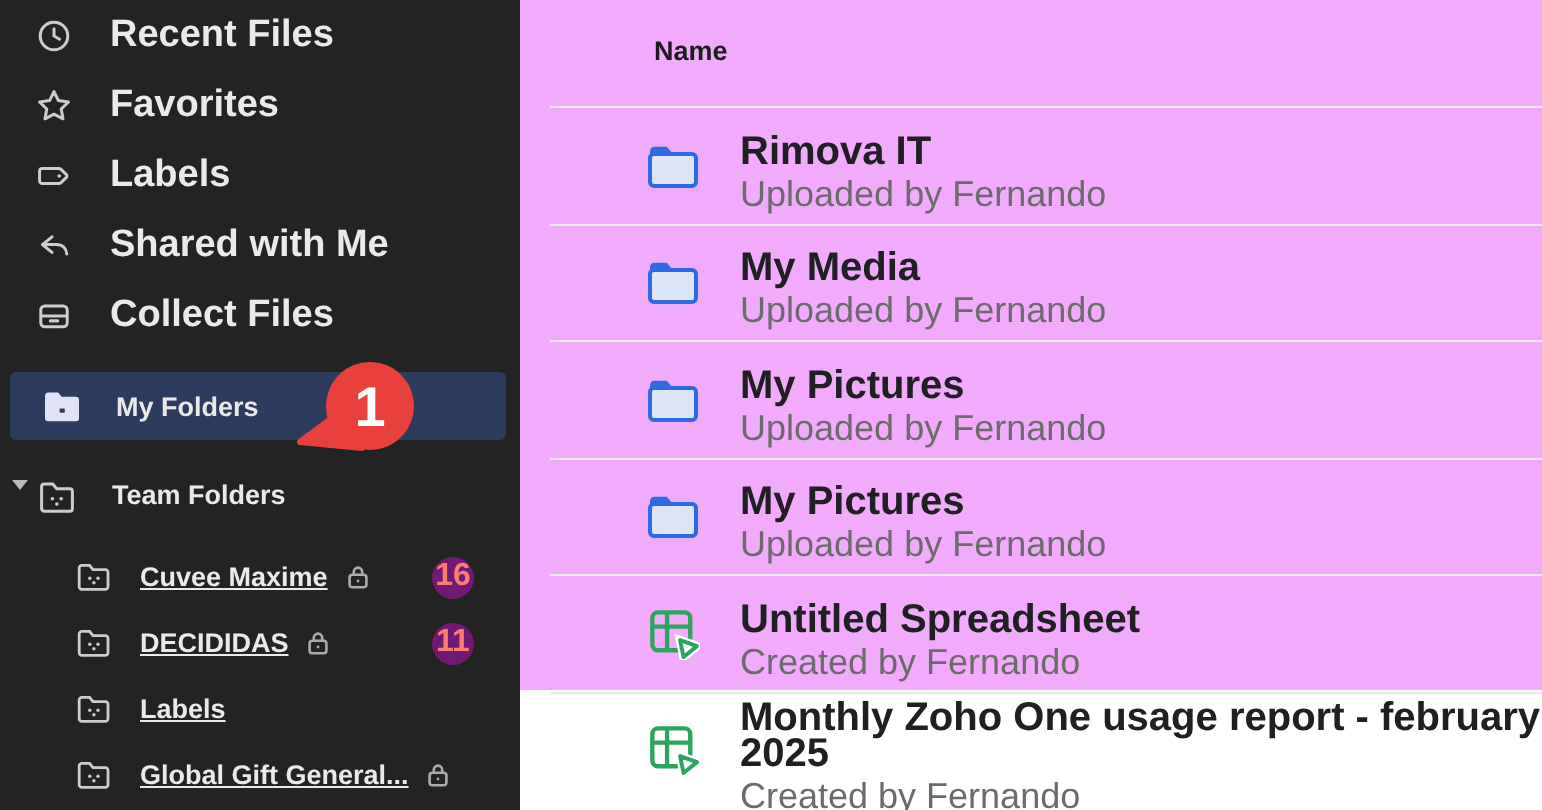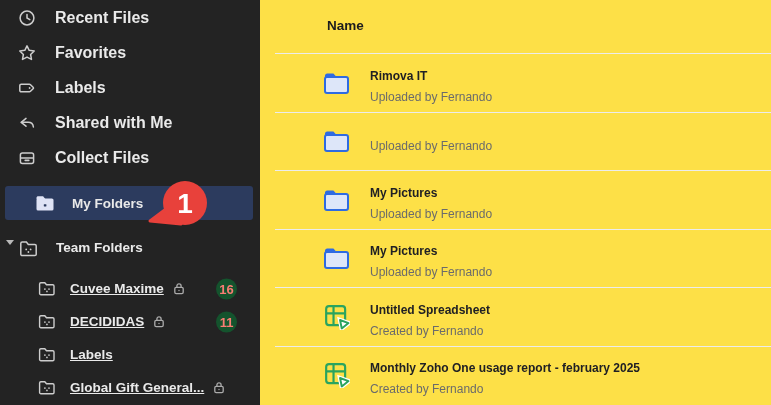--- a/index.html
+++ b/index.html
@@ -4,61 +4,61 @@
 <style>
   * { margin:0; padding:0; box-sizing:border-box; }
   html,body { width:771px; height:405px; overflow:hidden; background:#fff;
     font-family:"Liberation Sans", sans-serif; }
   .app { position:relative; width:771px; height:405px; }
 
   
   .sidebar { position:absolute; left:0; top:0; width:260px; height:405px;
     background:#232323; color:#e9e9e9; }
   .nav-item { height:35px; display:flex; align-items:center; padding-left:18px;
-    font-size:16px; font-weight:600; color:#eaeaea; cursor:pointer; }
+    font-size:19px; font-weight:600; color:#eaeaea; cursor:pointer; }
   .nav-item .ic { width:18px; height:18px; margin-right:19px; display:flex;
     align-items:center; justify-content:center; flex:0 0 18px; }
   .nav-item svg { display:block; }
 
   .myfolders { position:relative; margin:11px 7px 0 5px; height:34px;
     background:#2c3b5e; border-radius:3px; display:flex; align-items:center;
-    padding-left:30px; font-size:13.5px; font-weight:600; cursor:pointer; }
+    padding-left:16px; font-size:13.5px; font-weight:600; cursor:pointer; }
   .myfolders .ic { width:20px; height:17px; margin-right:17px; flex:0 0 20px; }
 
   .annotation { position:absolute; left:148px; top:177px; width:60px; height:50px;
     z-index:5; pointer-events:none; }
 
   .teamfolders { margin-top:20px; height:32px; display:flex; 
     padding-left:6px; font-size:13.5px; font-weight:600; cursor:pointer; }
   .caret { width:0; height:0; border-left:4.5px solid transparent;
     border-right:4.5px solid transparent; border-top:5px solid #b9b9b9;
     margin-right:5px; }
   .teamfolders .ic { width:19px; height:17px; margin-right:18px; flex:0 0 19px; }
 
   .team-item { position:relative; height:33px; display:flex; align-items:center;
     padding-left:38px; font-size:13.5px; font-weight:600; color:#eaeaea;
     cursor:pointer;text-decoration:underline; }
   .team-item .ic { width:18px; height:15px; margin-right:14px; flex:0 0 18px; }
   .team-item .lock { margin-left:9px; display:flex; align-items:center; }
   .count-badge { position:absolute; right:23px; top:50%; transform:translateY(-50%);
-    width:21px; height:21px; border-radius:50%; background:#14532d; color:#f97d74;
-    font-size:13px; font-weight:700; display:flex; align-items:center;
+    width:21px; height:21px; border-radius:50%; background:#701a75; color:#f97d74;
+    font-size:16px; font-weight:700; display:flex; align-items:center;
     justify-content:center; }
 
   
-  .main { position:absolute; left:260px; top:0; right:0; height:405px; background:#fde047; }
+  .main { position:absolute; left:260px; top:0; right:0; height:345px; background:#f0abfc; }
   .list-header { height:53px; padding:18px 0 0 67px; font-size:13.5px;
     font-weight:700; color:#1c1c1e; }
   .file-row { height:58.5px; margin-left:15px; border-top:1px solid #ececec;
     display:flex; align-items:center; padding-left:48px; cursor:pointer; }
   .file-row .ficon { width:27px; height:26px; flex:0 0 27px; display:flex;
     align-items:center; justify-content:center; }
   .file-row .ftext { margin-left:20px; transform:translateY(3px); }
-  .ftitle { font-size:12px; font-weight:700; color:#202024; line-height:18px; }
-  .fsub { font-size:12px; color:#6b6b6b; line-height:16px; margin-top:4px; }
+  .ftitle { font-size:20px; font-weight:700; color:#202024; line-height:18px; }
+  .fsub { font-size:18px; color:#6b6b6b; line-height:16px; margin-top:4px; }
 </style>
 </head>
 <body>
 
 <div class="app">
 
   <div class="sidebar">
 
     <div class="nav-item">
       <span class="ic">
@@ -237,20 +237,21 @@
 
   <div class="file-row type-folder">
     <span class="ficon">
       <svg class="folder-svg" width="27" height="24" viewBox="0 0 27 24" fill="none">
         <path d="M2 7V4.6C2 3.4 3 2.4 4.2 2.4h6.2l3.6 4.2H2z" fill="#2e6be2"></path>
         <rect x="2" y="6" width="23" height="16" rx="2" fill="#dde6f9" stroke="#2e6be2" stroke-width="2"></rect>
       </svg>
 
     </span>
     <span class="ftext">
+      <div class="ftitle">My Media</div>
       <div class="fsub">Uploaded by Fernando</div>
     </span>
   </div>
 
   <div class="file-row type-folder">
     <span class="ficon">
       <svg class="folder-svg" width="27" height="24" viewBox="0 0 27 24" fill="none">
         <path d="M2 7V4.6C2 3.4 3 2.4 4.2 2.4h6.2l3.6 4.2H2z" fill="#2e6be2"></path>
         <rect x="2" y="6" width="23" height="16" rx="2" fill="#dde6f9" stroke="#2e6be2" stroke-width="2"></rect>
       </svg>

